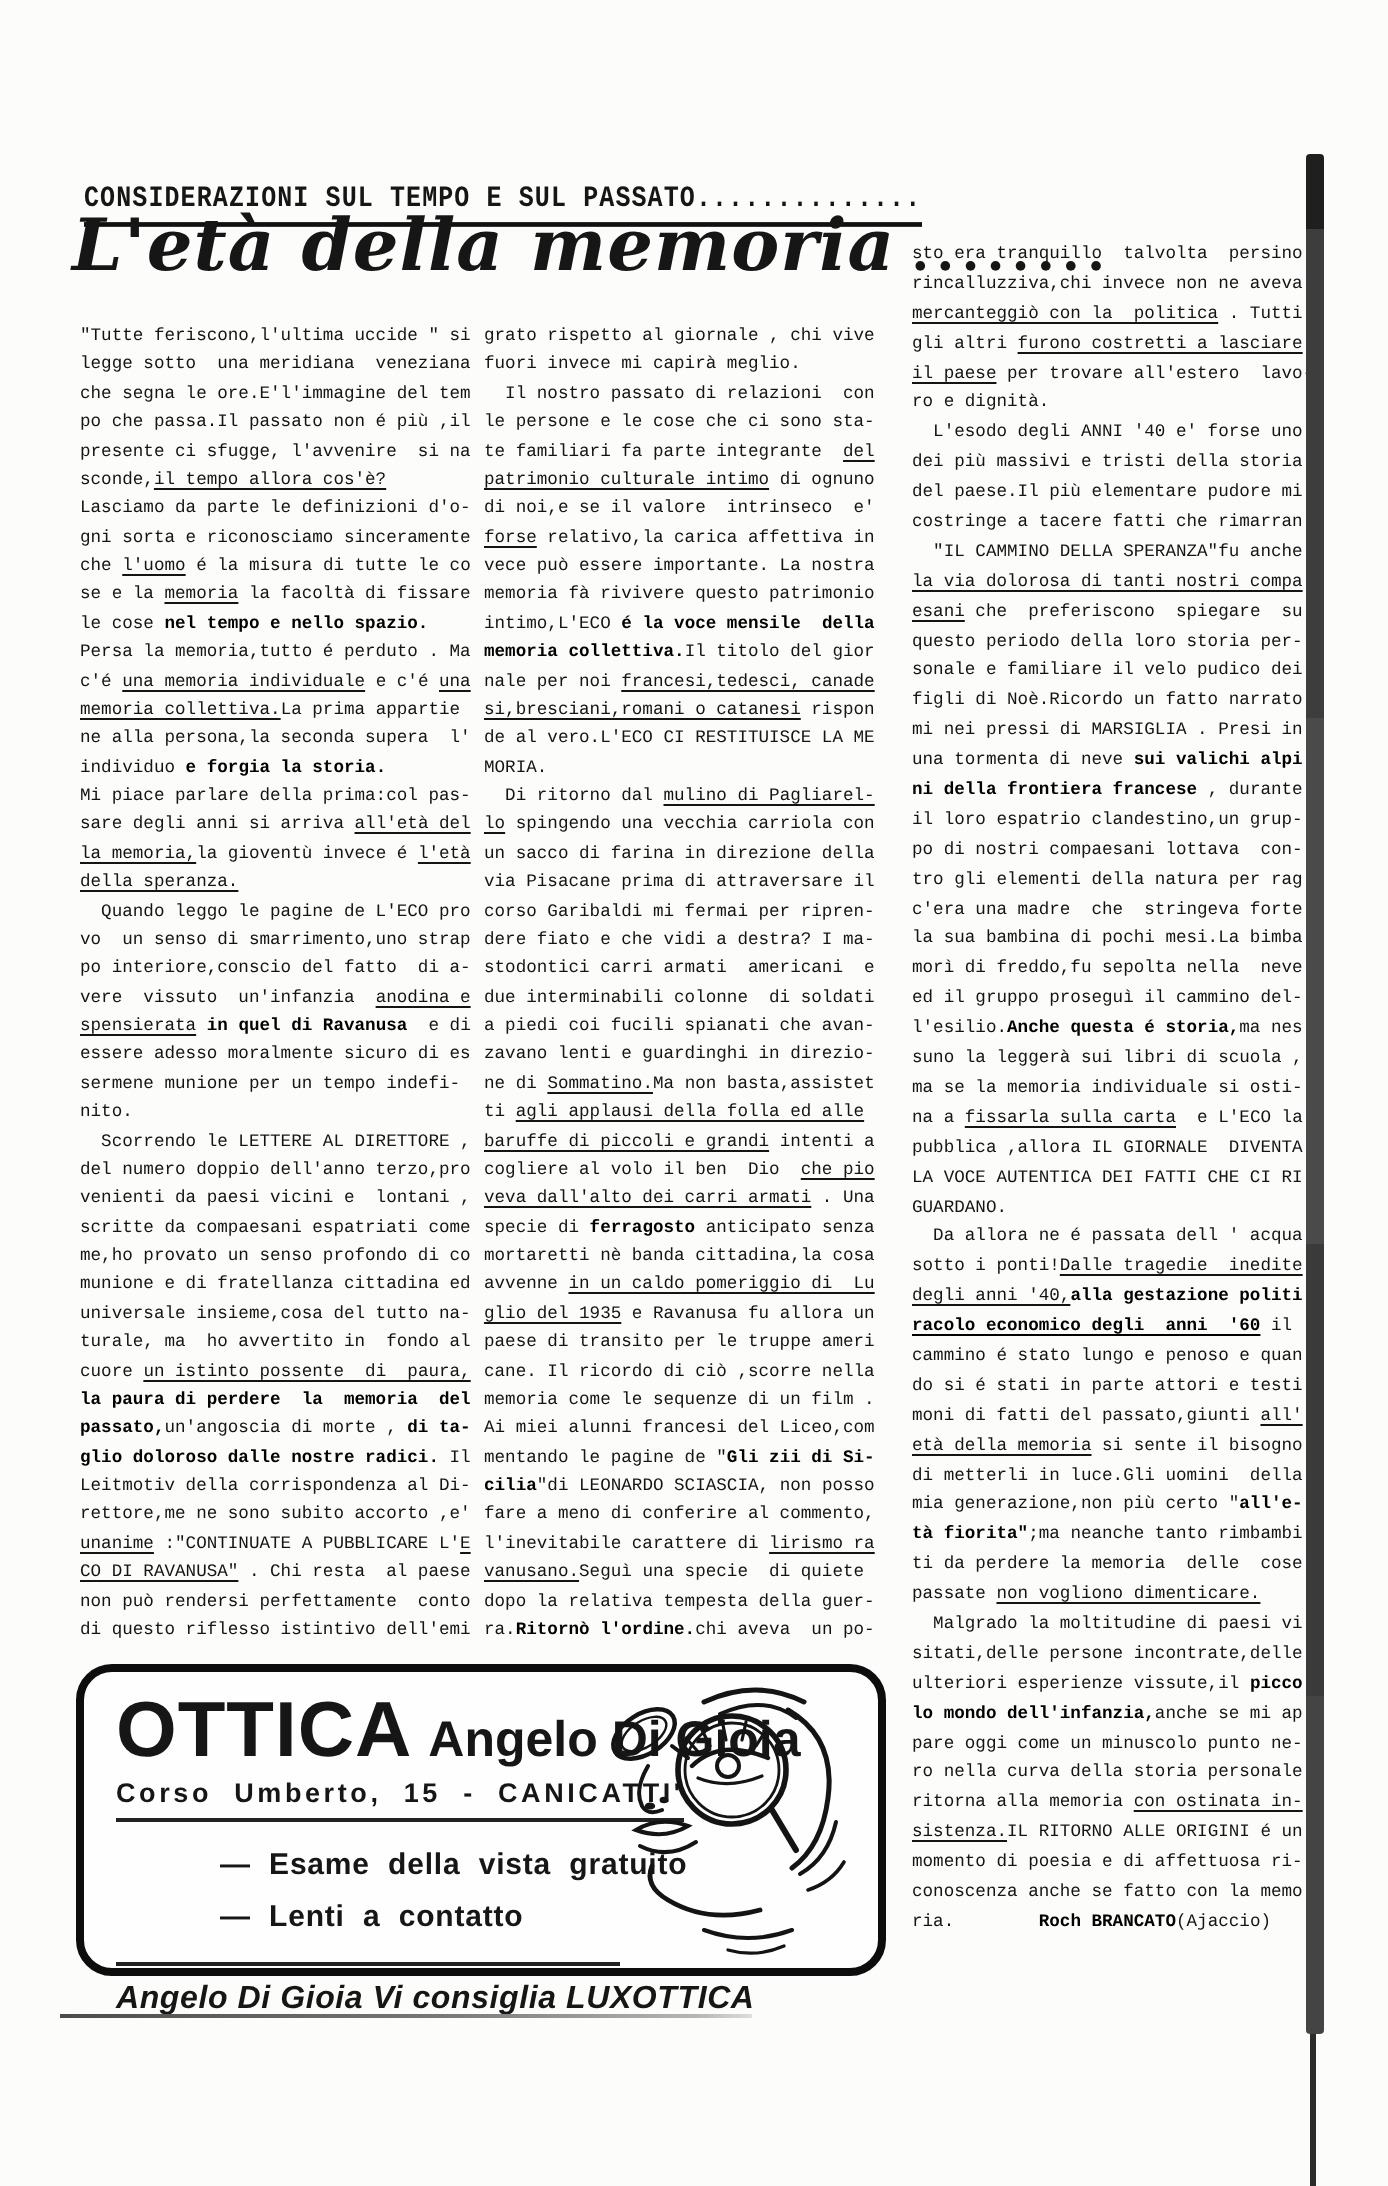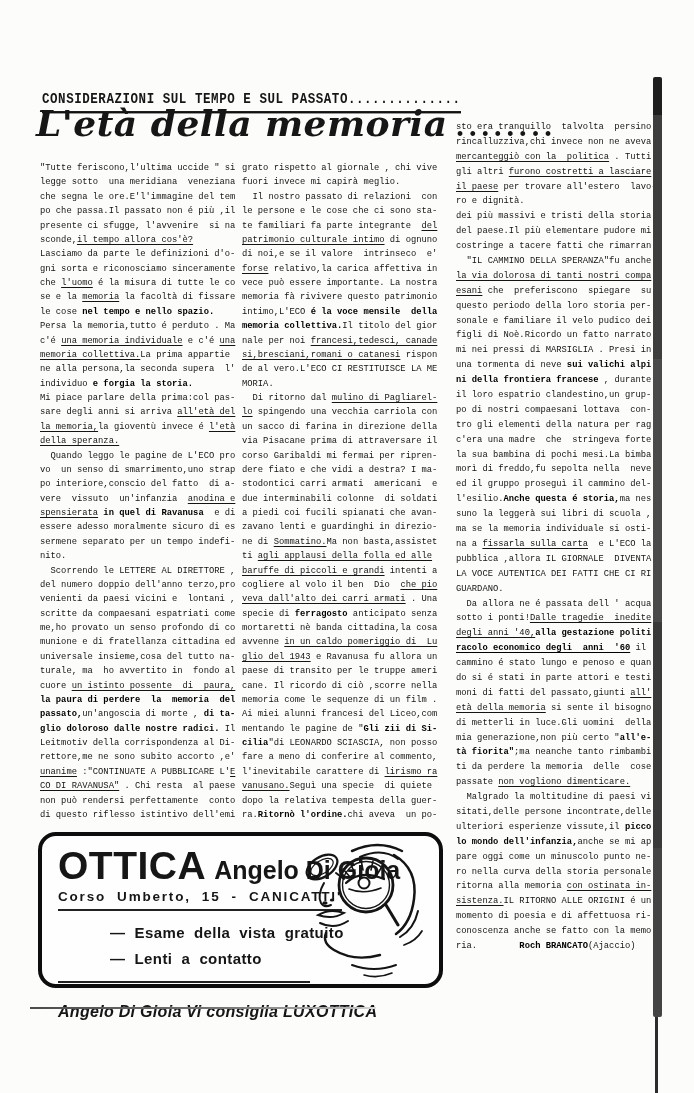--- a/index.html
+++ b/index.html
@@ -50,21 +50,21 @@
   .ad-brand{font-size:39px;font-weight:bold;letter-spacing:0.5px;}
   .ad-owner{font-size:25px;font-weight:bold;padding-left:8px;}
   .ad-address{
     margin-top:1px;width:fit-content;font-size:13.5px;font-weight:bold;
     letter-spacing:1.8px;border-bottom:2px solid #222;padding-bottom:5px;
     white-space:pre;
   }
   .ad-items{margin:9px 0 0 52px;}
   .ad-item{font-size:15px;font-weight:bold;letter-spacing:0.4px;line-height:1.75;white-space:pre;}
   .ad-rule{width:252px;height:2px;background:#222;margin-top:8px;}
-  .ad-footer{margin-top:20px;font-size:16px;font-weight:bold;font-style:italic;letter-spacing:0.3px;}
+  .ad-footer{margin-top:8px;font-size:16px;font-weight:bold;font-style:italic;letter-spacing:0.3px;}
   .ad-art{position:absolute;right:3px;top:1px;}
   
   .strip{
     position:absolute;left:653px;top:77px;width:9px;height:940px;
     background:linear-gradient(#1f1f1f 0 4%,#3d3d3d 4% 30%,#4a4a4a 30% 58%,#3a3a3a 58% 82%,#444 82% 100%);
     border-radius:2px;
     box-shadow:-1px 120px 0 -3px #2c2c2c,-1px 520px 0 -3px #2c2c2c;
   }
   .bottom-rule{
     position:absolute;left:30px;top:1007px;width:346px;height:2px;
@@ -102,21 +102,21 @@
       <div class="tl">Mi piace parlare della prima:col pas-</div>
       <div class="tl">sare degli anni si arriva <u>all'età del</u></div>
       <div class="tl"><u>la memoria,</u>la gioventù invece é <u>l'età</u></div>
       <div class="tl"><u>della speranza.</u></div>
       <div class="tl">  Quando leggo le pagine de L'ECO pro</div>
       <div class="tl">vo  un senso di smarrimento,uno strap</div>
       <div class="tl">po interiore,conscio del fatto  di a-</div>
       <div class="tl">vere  vissuto  un'infanzia  <u>anodina e</u></div>
       <div class="tl"><u>spensierata</u> <b>in quel di Ravanusa</b>  e di</div>
       <div class="tl">essere adesso moralmente sicuro di es</div>
-      <div class="tl">sermene separato per un tempo indefi-</div>
+      <div class="tl">sermene munione per un tempo indefi-</div>
       <div class="tl">nito.</div>
       <div class="tl">  Scorrendo le LETTERE AL DIRETTORE ,</div>
       <div class="tl">del numero doppio dell'anno terzo,pro</div>
       <div class="tl">venienti da paesi vicini e  lontani ,</div>
       <div class="tl">scritte da compaesani espatriati come</div>
       <div class="tl">me,ho provato un senso profondo di co</div>
       <div class="tl">munione e di fratellanza cittadina ed</div>
       <div class="tl">universale insieme,cosa del tutto na-</div>
       <div class="tl">turale, ma  ho avvertito in  fondo al</div>
       <div class="tl">cuore <u>un istinto possente  di  paura,</u></div>
@@ -158,40 +158,41 @@
       <div class="tl">a piedi coi fucili spianati che avan-</div>
       <div class="tl">zavano lenti e guardinghi in direzio-</div>
       <div class="tl">ne di <u>Sommatino.</u>Ma non basta,assistet</div>
       <div class="tl">ti <u>agli applausi della folla ed alle</u></div>
       <div class="tl"><u>baruffe di piccoli e grandi</u> intenti a</div>
       <div class="tl">cogliere al volo il ben  Dio  <u>che pio</u></div>
       <div class="tl"><u>veva dall'alto dei carri armati</u> . Una</div>
       <div class="tl">specie di <b>ferragosto</b> anticipato senza</div>
       <div class="tl">mortaretti nè banda cittadina,la cosa</div>
       <div class="tl">avvenne <u>in un caldo pomeriggio di  Lu</u></div>
-      <div class="tl"><u>glio del 1943</u> e Ravanusa fu allora un</div>
+      <div class="tl"><u>glio del 1935</u> e Ravanusa fu allora un</div>
       <div class="tl">paese di transito per le truppe ameri</div>
       <div class="tl">cane. Il ricordo di ciò ,scorre nella</div>
       <div class="tl">memoria come le sequenze di un film .</div>
       <div class="tl">Ai miei alunni francesi del Liceo,com</div>
       <div class="tl">mentando le pagine de "<b>Gli zii di Si-</b></div>
       <div class="tl"><b>cilia</b>"di LEONARDO SCIASCIA, non posso</div>
       <div class="tl">fare a meno di conferire al commento,</div>
       <div class="tl">l'inevitabile carattere di <u>lirismo ra</u></div>
       <div class="tl"><u>vanusano.</u>Seguì una specie  di quiete</div>
       <div class="tl">dopo la relativa tempesta della guer-</div>
       <div class="tl">ra.<b>Ritornò l'ordine.</b>chi aveva  un po-</div>
     </div>
   <div class="col col3">
       <div class="tl">sto era tranquillo  talvolta  persino</div>
       <div class="tl">rincalluzziva,chi invece non ne aveva</div>
       <div class="tl"><u>mercanteggiò con la  politica</u> . Tutti</div>
       <div class="tl">gli altri <u>furono costretti a lasciare</u></div>
       <div class="tl"><u>il paese</u> per trovare all'estero  lavo-</div>
       <div class="tl">ro e dignità.</div>
+      <div class="tl">  L'esodo degli ANNI '40 e' forse uno</div>
       <div class="tl">dei più massivi e tristi della storia</div>
       <div class="tl">del paese.Il più elementare pudore mi</div>
       <div class="tl">costringe a tacere fatti che rimarran</div>
       <div class="tl">  "IL CAMMINO DELLA SPERANZA"fu anche</div>
       <div class="tl"><u>la via dolorosa di tanti nostri compa</u></div>
       <div class="tl"><u>esani</u> che  preferiscono  spiegare  su</div>
       <div class="tl">questo periodo della loro storia per-</div>
       <div class="tl">sonale e familiare il velo pudico dei</div>
       <div class="tl">figli di Noè.Ricordo un fatto narrato</div>
       <div class="tl">mi nei pressi di MARSIGLIA . Presi in</div>

